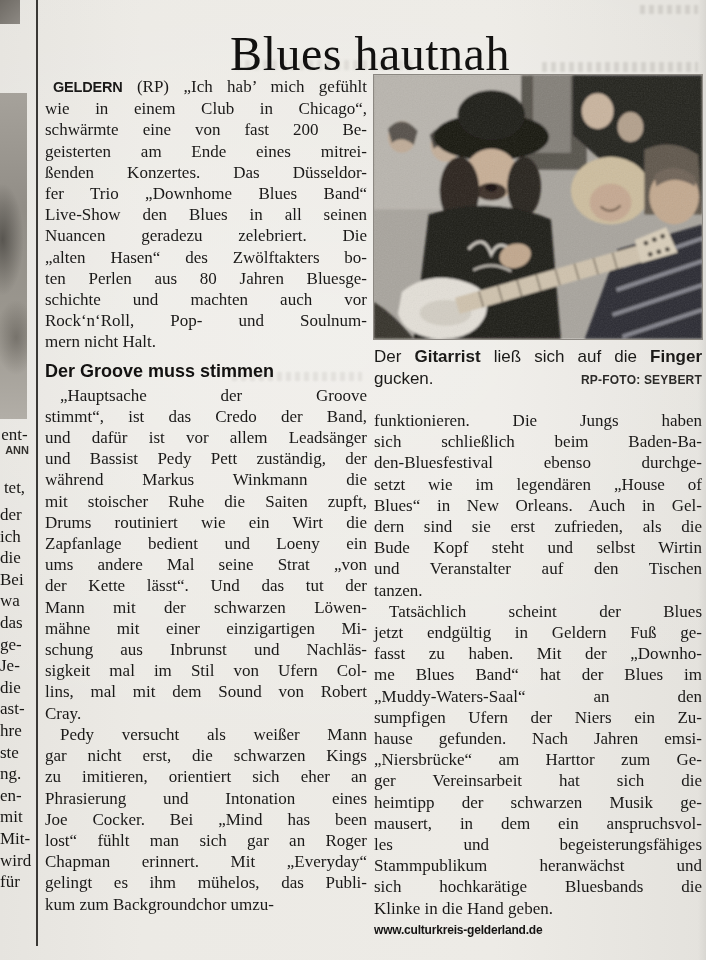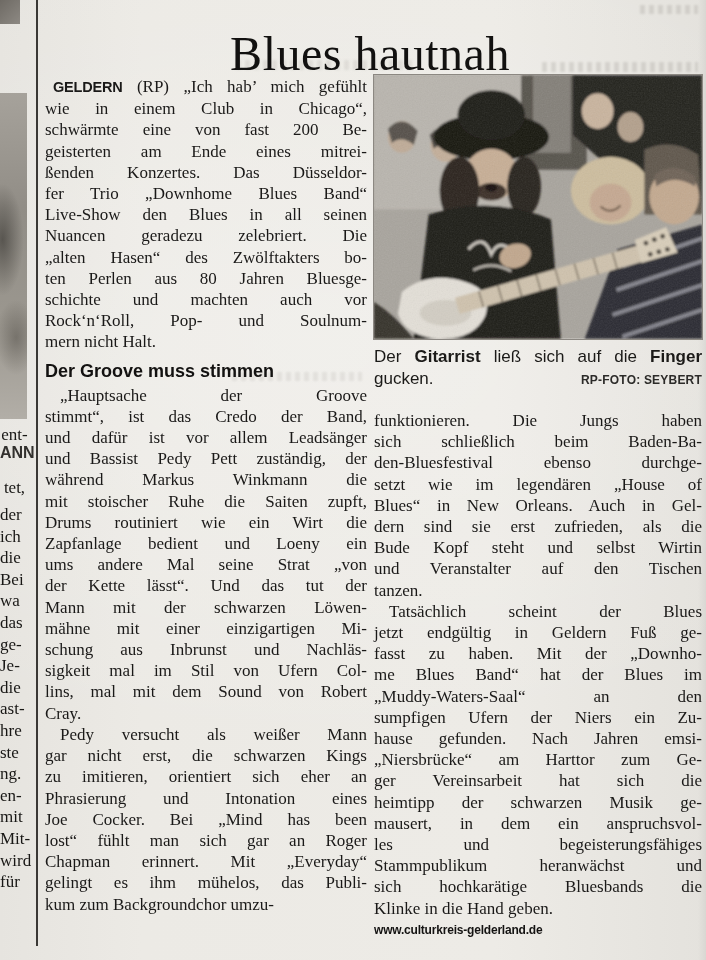--- a/index.html
+++ b/index.html
@@ -18,21 +18,21 @@
   
   .corner-frag{left:0;top:0;width:20px;height:24px;background:linear-gradient(135deg,#6e6a64,#8d8983);}
   .strip-photo{left:0;top:93px;width:27px;height:326px;
     background:
       radial-gradient(ellipse 30px 80px at 10% 45%, rgba(40,38,34,.55), rgba(0,0,0,0) 70%),
       radial-gradient(ellipse 28px 50px at 60% 75%, rgba(70,66,60,.45), rgba(0,0,0,0) 75%),
       linear-gradient(180deg,#a6a29b 0%, #918d86 35%, #9b978f 70%, #b2aea7 100%);}
   .strip-text{left:0;width:32px;text-align:center;padding-right:3px;box-sizing:border-box;
     font-size:17px;line-height:21.6px;white-space:pre;overflow:hidden;}
   .strip-cred{left:0;top:444px;width:32px;text-align:right;padding-right:3px;box-sizing:border-box;
-    font-family:"Liberation Sans",sans-serif;font-weight:bold;font-size:16px;color:#33312e;}
+    font-family:"Liberation Sans",sans-serif;font-weight:bold;font-size:11px;color:#33312e;}
   .strip-lines{left:0;top:504px;width:32px;text-align:right;padding-right:3px;box-sizing:border-box;
     font-size:17px;line-height:21.6px;overflow:hidden;}
   
   .headline{left:60px;top:8px;width:620px;text-align:center;
     font-size:48px;line-height:52px;font-weight:normal;letter-spacing:.5px;color:#121110;margin-top:20px;}
   
   .col{font-size:17px;line-height:21.2px;color:#1a1918;}
   .col1{left:45px;top:76px;width:322px;}
   .col2{left:374px;top:410px;width:328px;}
   .tl{text-align:justify;text-align-last:justify;}

